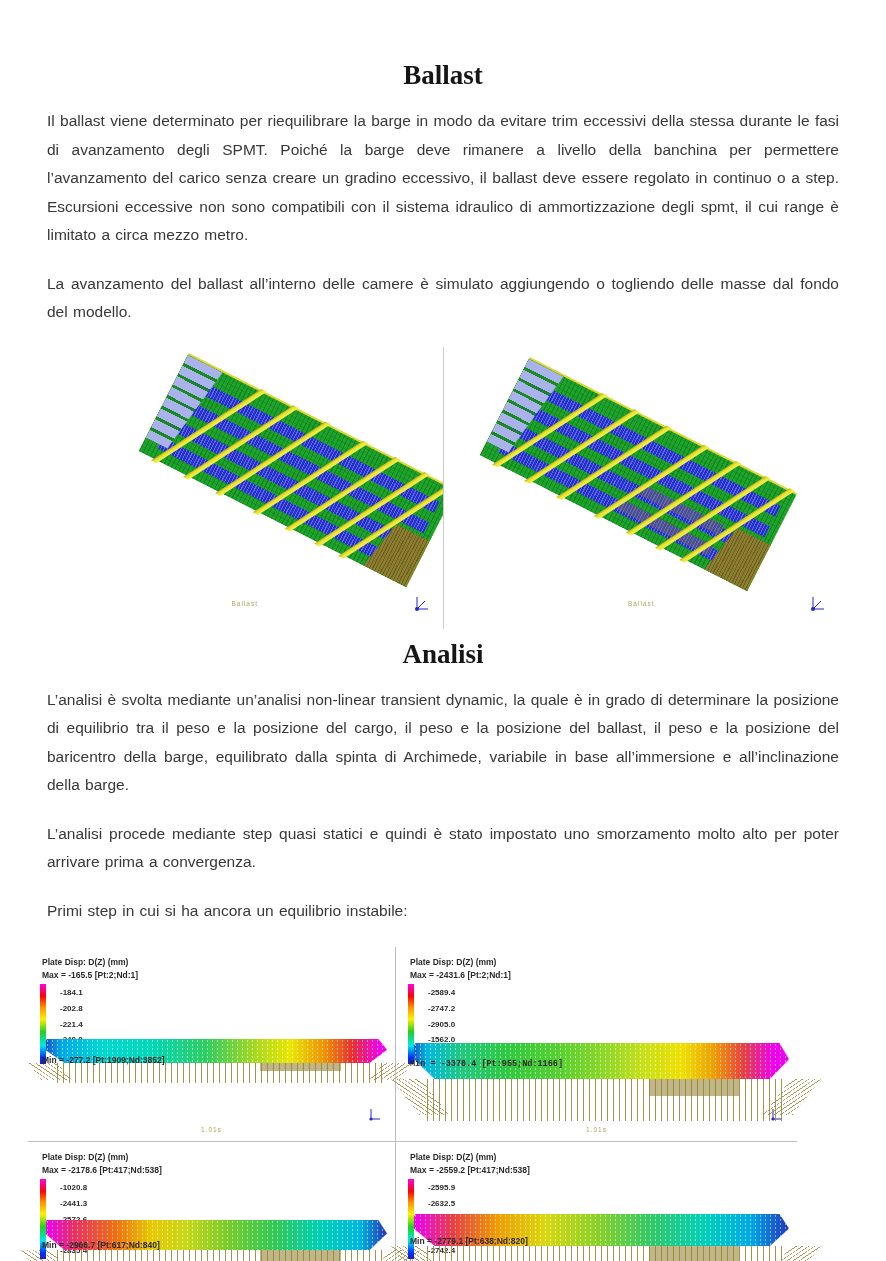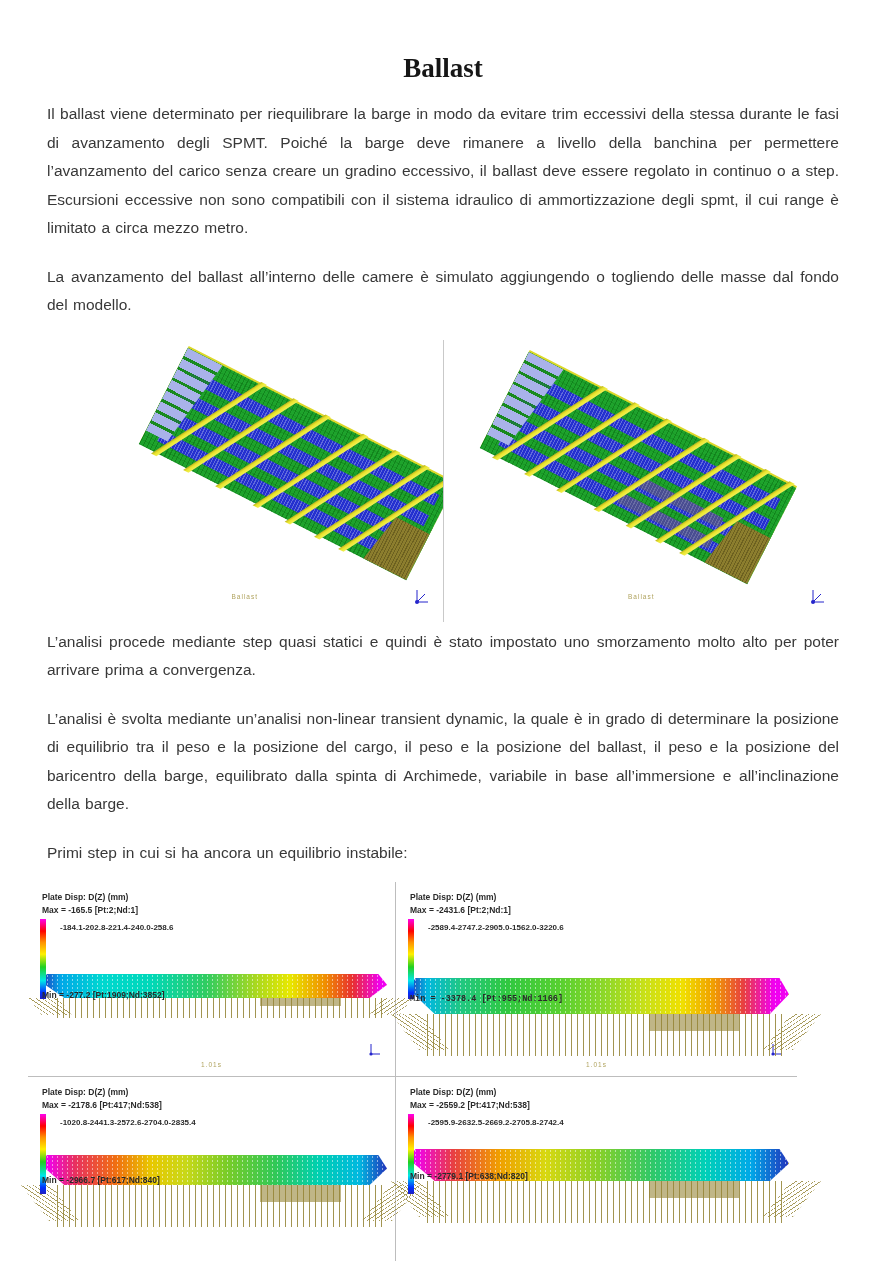--- a/index.html
+++ b/index.html
@@ -1,18 +1,18 @@
 <!DOCTYPE html>
 <html><head>
 <meta charset="utf-8">
 <style>
   html,body{margin:0;padding:0;background:#ffffff;}
   .page{position:relative;width:886px;height:1261px;background:#fff;overflow:hidden;
         font-family:"Liberation Sans",sans-serif;color:#383838;}
-  .content{padding:1px 47px;}
+  .content{padding:8px 47px;}
   h1{font-family:"Liberation Serif","DejaVu Serif",serif;font-weight:bold;color:#161616;
      font-size:27px;text-align:center;margin:0 0 16px 0;}
   .h-ballast{padding-top:52px;}
   .h-analisi{margin-top:10px;}
   p{font-size:15.5px;line-height:28.5px;text-align:justify;margin:1px 0 20px 0;word-spacing:1px;}
   .lead-in{margin-bottom:14px;}
 
   
   .fig-row{position:relative;height:282px;margin:0 0 6px 0;display:flex;}
   .fig{position:relative;width:396px;height:282px;overflow:hidden;}
@@ -50,21 +50,21 @@
   
   .plots{position:relative;margin-left:28px;width:770px;display:grid;
          grid-template-columns:368px 401px;grid-template-rows:195px 195px;}
   .plot{position:relative;background:#fff;overflow:visible;}
   .plot.c1{border-right:1px solid #bdbdbd;}
   .plot.r1{border-bottom:1px solid #bdbdbd;}
   .plot-title{position:absolute;top:10px;left:14px;font-size:8.5px;font-weight:bold;color:#2a2a2a;}
   .plot-max{position:absolute;top:23px;left:14px;font-size:8.5px;font-weight:bold;color:#2a2a2a;}
   .cbar{position:absolute;top:37px;left:12px;width:6px;height:80px;z-index:4;
         background:linear-gradient(180deg,#ff00f0 0%,#ff0000 15%,#ff9000 29%,#fff000 44%,#20d020 60%,#00e8e8 77%,#0030ff 92%,#2020c0 100%);}
-  .ticks{position:absolute;top:41px;left:32px;height:72px;display:flex;flex-direction:row;
+  .ticks{position:absolute;top:41px;left:32px;height:72px;display:flex;flex-direction:column;
          justify-content:space-between;font-size:8px;font-weight:bold;color:#2a2a2a;z-index:1;}
   .strip-area{position:absolute;left:12px;right:8px;z-index:2;}
   .strip{position:relative;width:100%;
          background-image:radial-gradient(circle,rgba(255,255,255,.55) .6px,transparent 1px);
          background-size:5px 4px;
          clip-path:polygon(0 30%,2% 0,97.5% 0,100% 45%,95% 100%,7% 100%);}
   .strip-tl{background:
       radial-gradient(circle,rgba(255,255,255,.5) .6px,transparent 1px) 0 0/5px 4px,
       linear-gradient(90deg,#2233bb 0%,#00a8e8 6%,#00d8d0 18%,#00d8b8 32%,#30cc60 48%,#a8d820 62%,#e8e800 72%,#f09000 82%,#e83030 90%,#f000f0 98%);}
   .strip-tr{background:
@@ -155,22 +155,23 @@
           </div>
         </div>
         <div class="fig-caption">Ballast</div>
         <svg class="triad" width="18" height="20" viewBox="0 0 18 20">
           <path d="M4 16 L4 4 M4 16 L15 16 M4 16 L12 8" stroke="#2525cc" stroke-width="1" fill="none"></path>
           <circle cx="4" cy="16" r="2" fill="#2525cc"></circle>
         </svg>
       </div>
     </div>
 
+    <h1 class="h-analisi">Analisi</h1>
+    <p>L’analisi è svolta mediante un’analisi non-linear transient dynamic, la quale è in grado di determinare la posizione di equilibrio tra il peso e la posizione del cargo, il peso e la posizione del ballast, il peso e la posizione del baricentro della barge, equilibrato dalla spinta di Archimede, variabile in base all’immersione e all’inclinazione della barge.</p>
     <p>L’analisi procede mediante step quasi statici e quindi è stato impostato uno smorzamento molto alto per poter arrivare prima a convergenza.</p>
-    <p>L’analisi è svolta mediante un’analisi non-linear transient dynamic, la quale è in grado di determinare la posizione di equilibrio tra il peso e la posizione del cargo, il peso e la posizione del ballast, il peso e la posizione del baricentro della barge, equilibrato dalla spinta di Archimede, variabile in base all’immersione e all’inclinazione della barge.</p>
     <p class="lead-in">Primi step in cui si ha ancora un equilibrio instabile:</p>
   </div>
 
   <div class="plots">
 
     <div class="plot c1 r1 p0">
       <div class="plot-title">Plate Disp: D(Z) (mm)</div>
       <div class="plot-max">Max = -165.5 [Pt:2;Nd:1]</div>
       <div class="cbar"></div>
       <div class="ticks">

